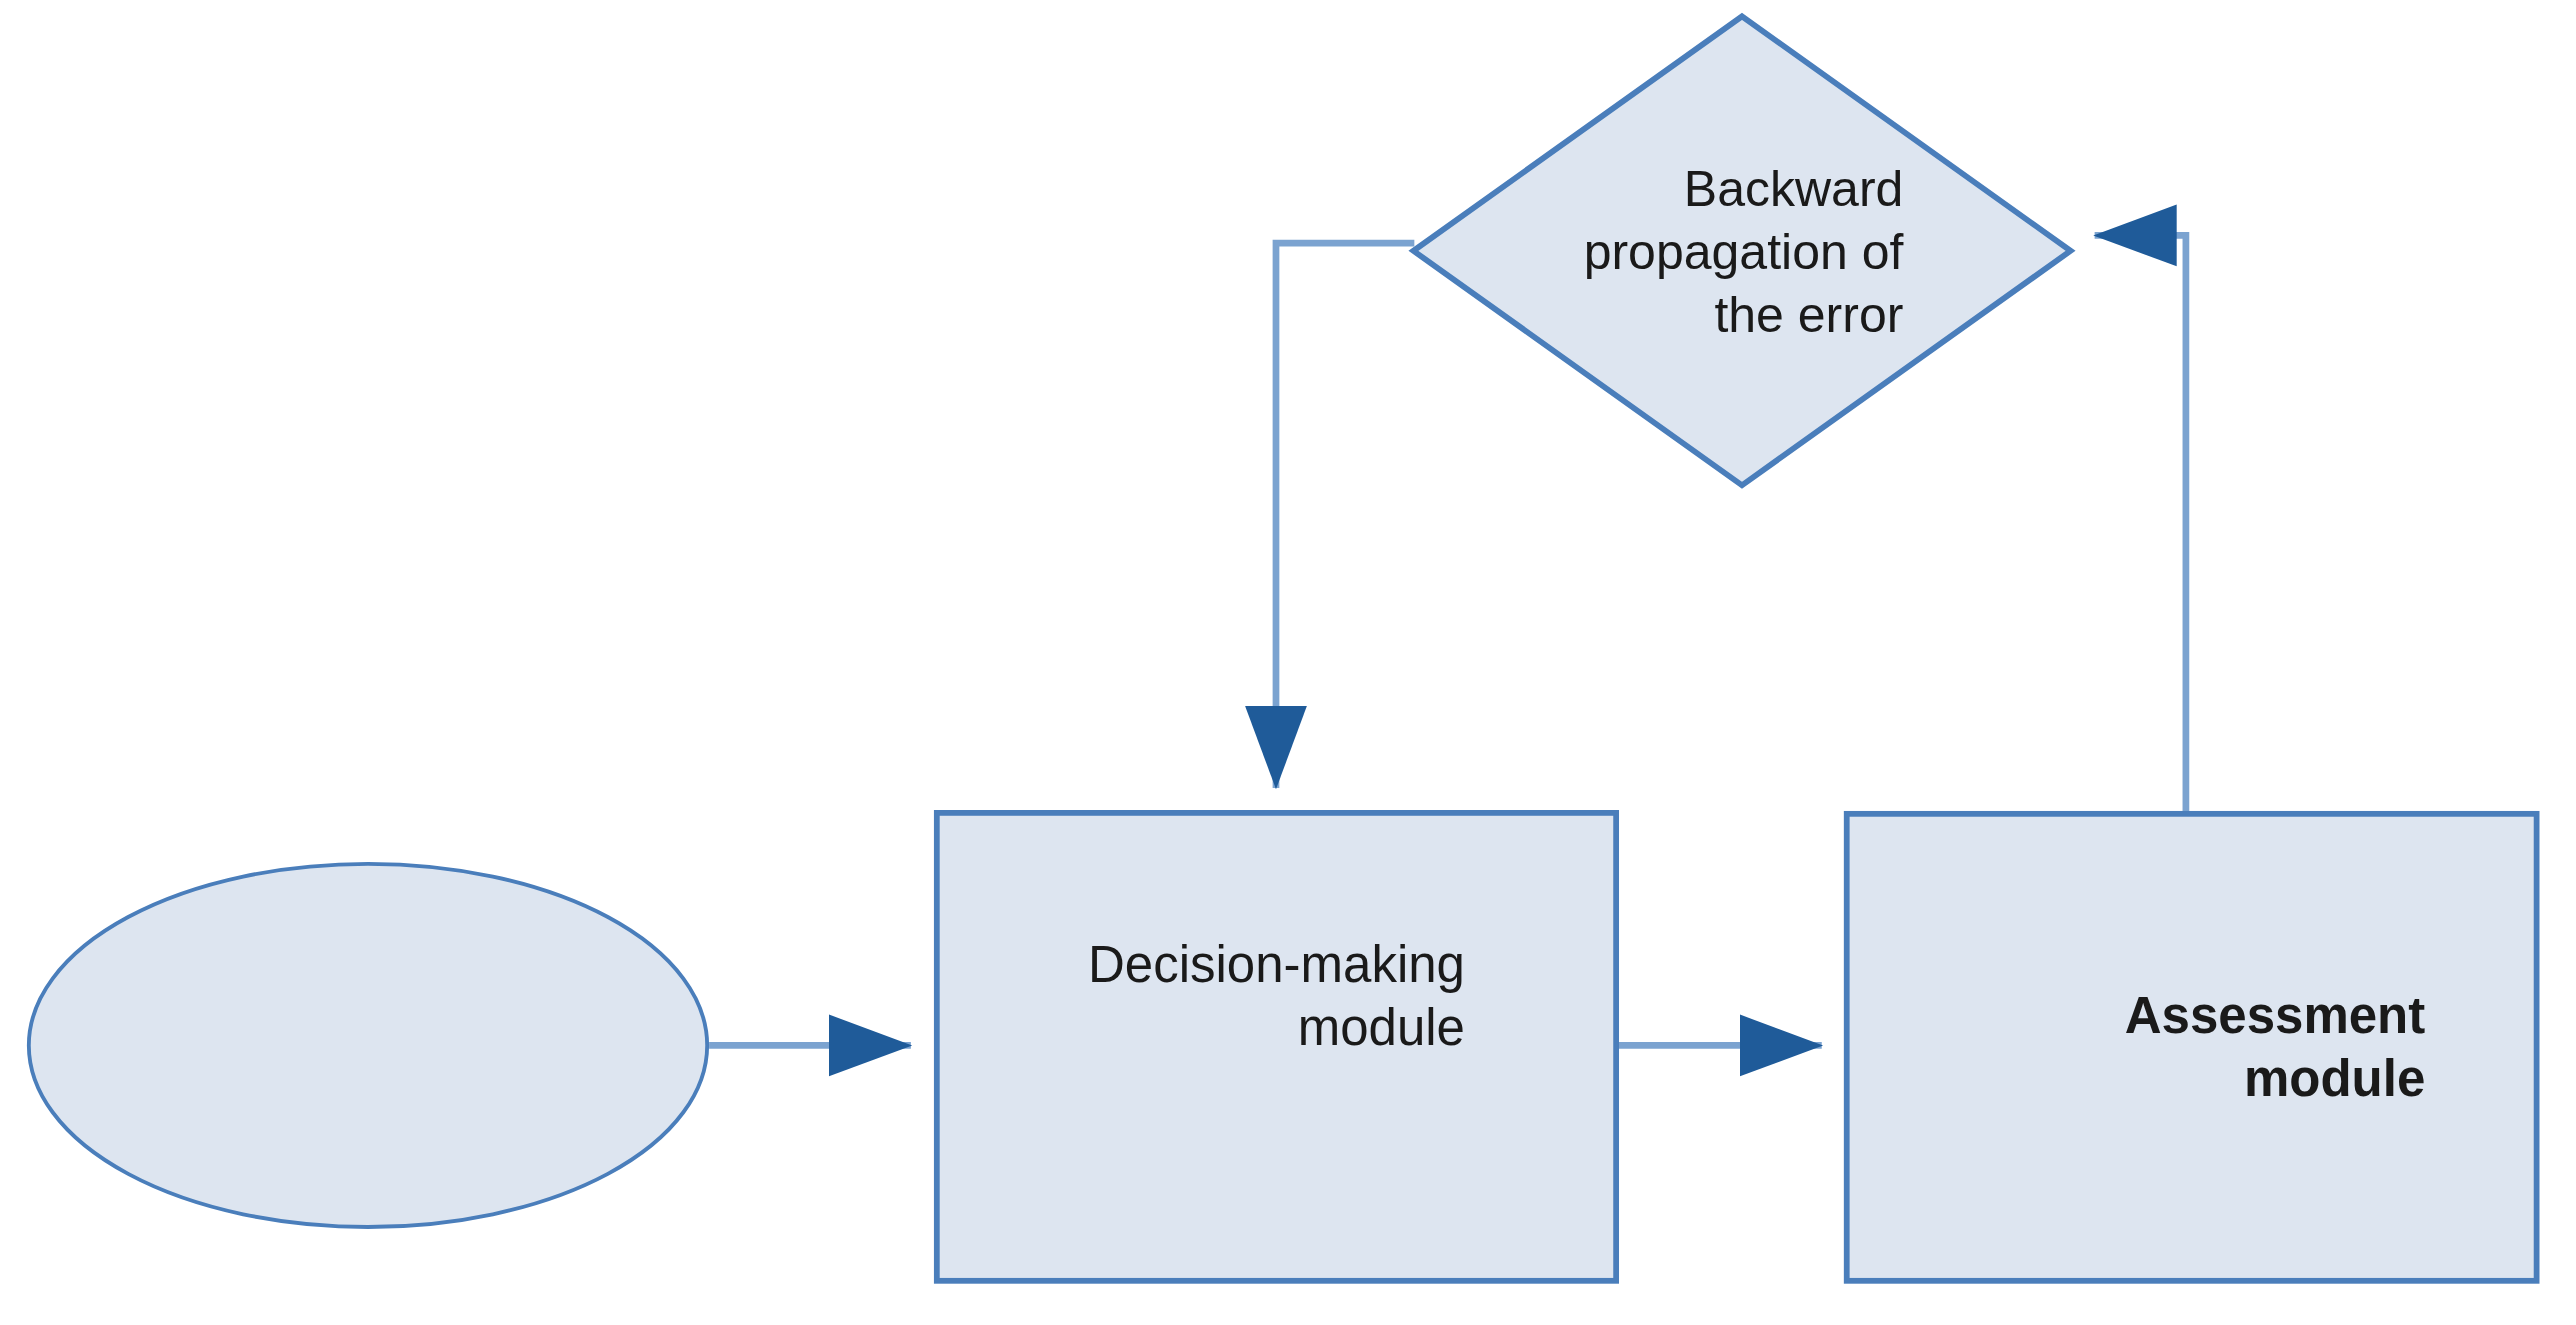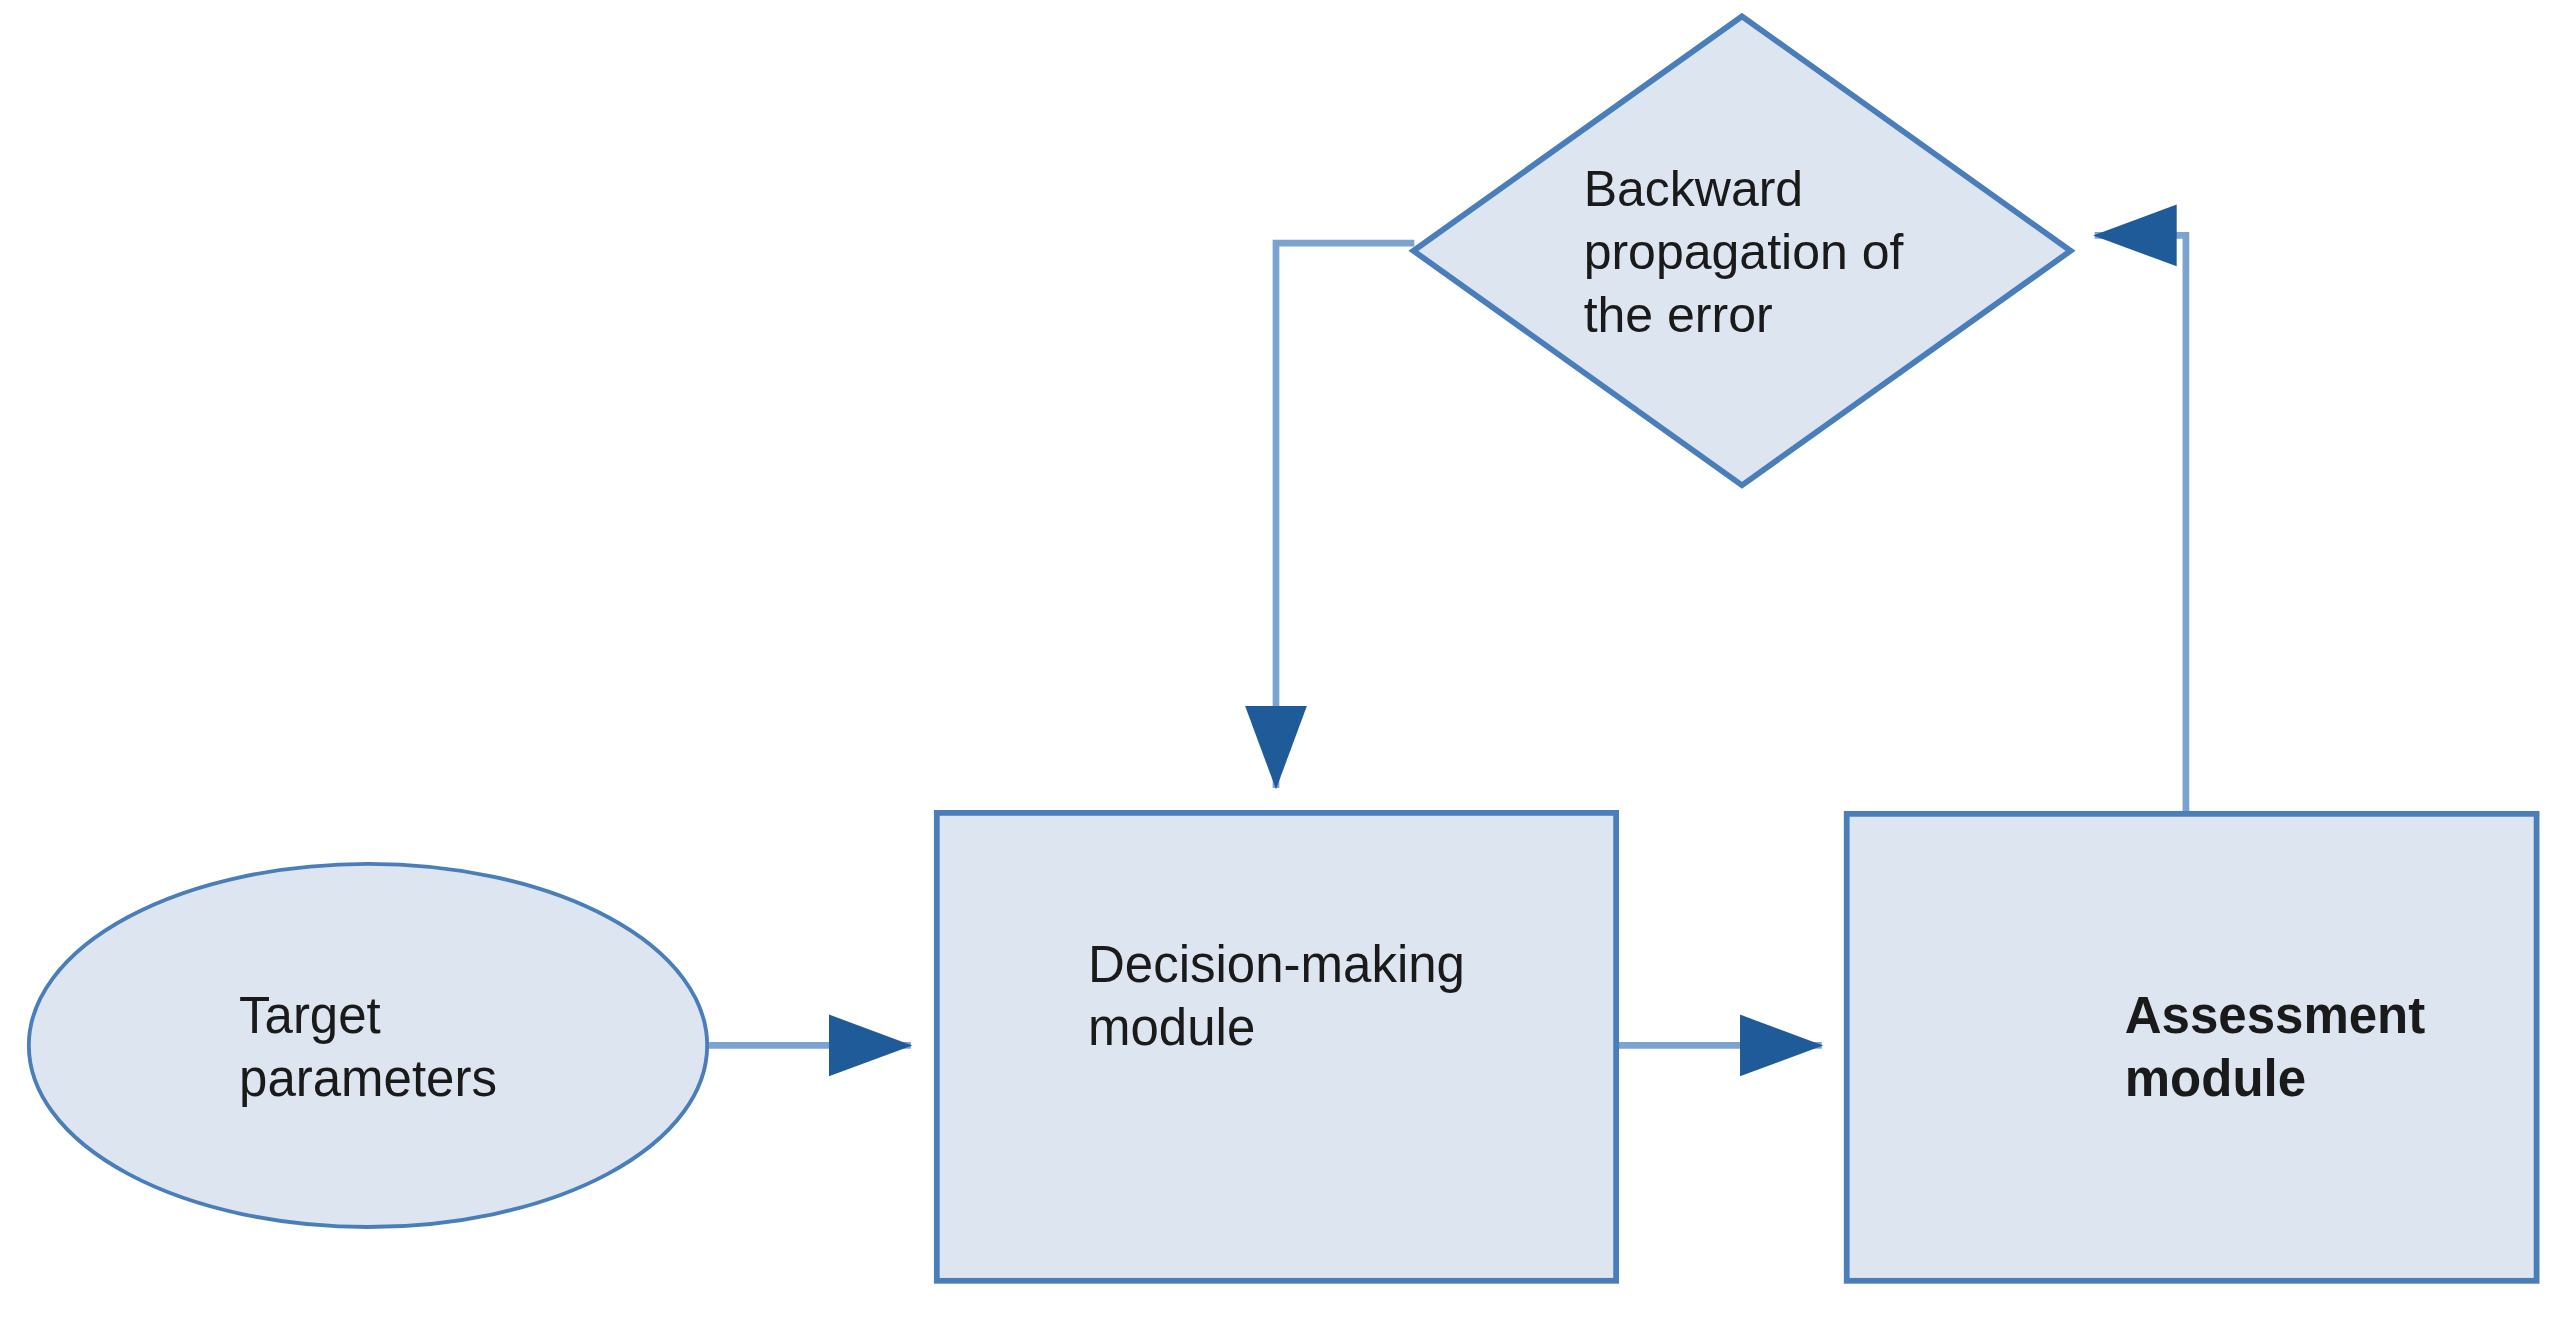--- a/index.html
+++ b/index.html
@@ -22,21 +22,21 @@
     left: 0;
     top: 0;
     width: 2576px;
     height: 1326px;
   }
   .node-label {
     position: absolute;
     display: flex;
     align-items: center;
     justify-content: center;
-    text-align: left;
+    text-align: right;
     color: #1a1a1a;
     font-size: 51px;
     line-height: 1.22;
     font-family: "Liberation Sans", sans-serif;
     white-space: pre-line;
     pointer-events: none;
   }
   .label-ellipse   { left: 27px;   top: 865px;  width: 682px; height: 365px; }
   .label-decision  { left: 937px;  top: 814px;  width: 679px; height: 365px; }
   .label-assess    { left: 1930px; top: 865px;  width: 690px; height: 365px; font-weight: bold; }
@@ -71,22 +71,20 @@
 
     <ellipse cx="383" cy="1088" rx="353" ry="189" fill="#dde5f0" stroke="#4a7ebb" stroke-width="4"></ellipse>
 
     <rect x="975" y="846" width="707" height="487" fill="#dde5f0" stroke="#4a7ebb" stroke-width="6"></rect>
 
     <rect x="1922" y="847" width="718" height="486" fill="#dde5f0" stroke="#4a7ebb" stroke-width="6"></rect>
 
     <polygon points="1813,17 2155,261 1813,505 1471,261" fill="#dde5f0" stroke="#4a7ebb" stroke-width="6"></polygon>
   </svg>
 
-  <div class="node-label label-ellipse">Target
-parameters</div>
 
   <div class="node-label label-decision">Decision-making
 module</div>
 
   <div class="node-label label-assess">Assessment
 module</div>
 
   <div class="node-label label-diamond">Backward
 propagation  of
 the error</div>

